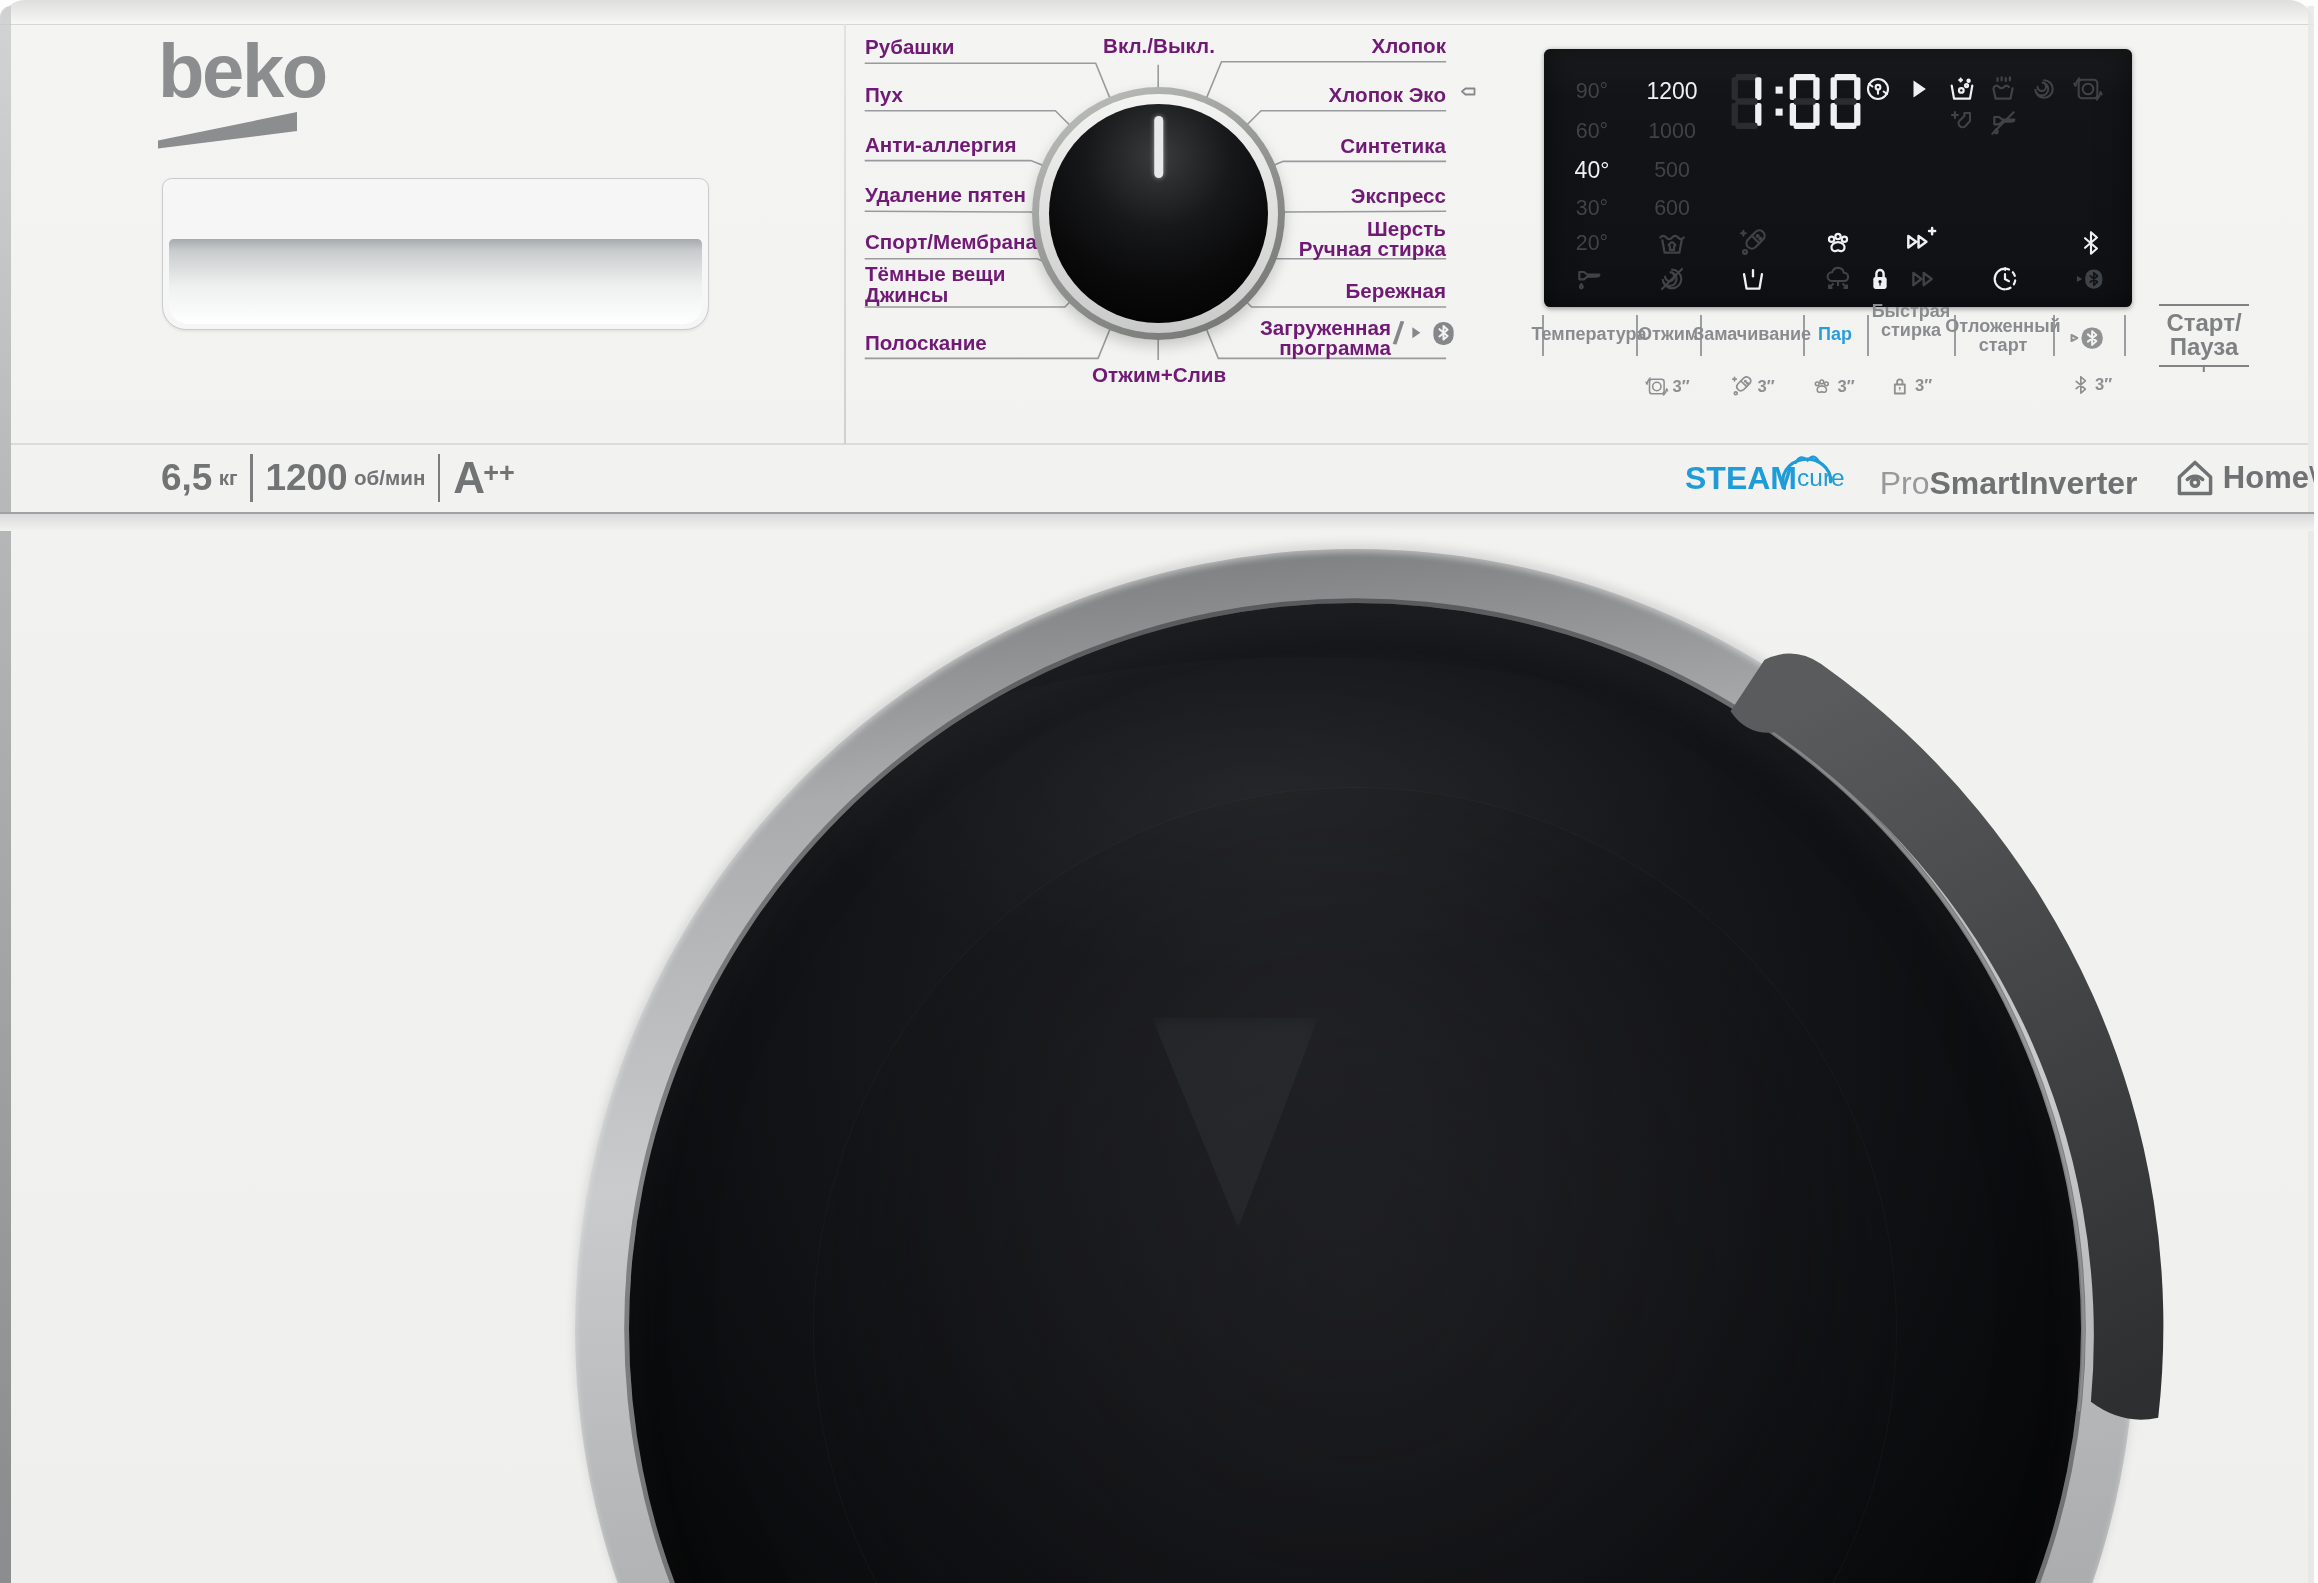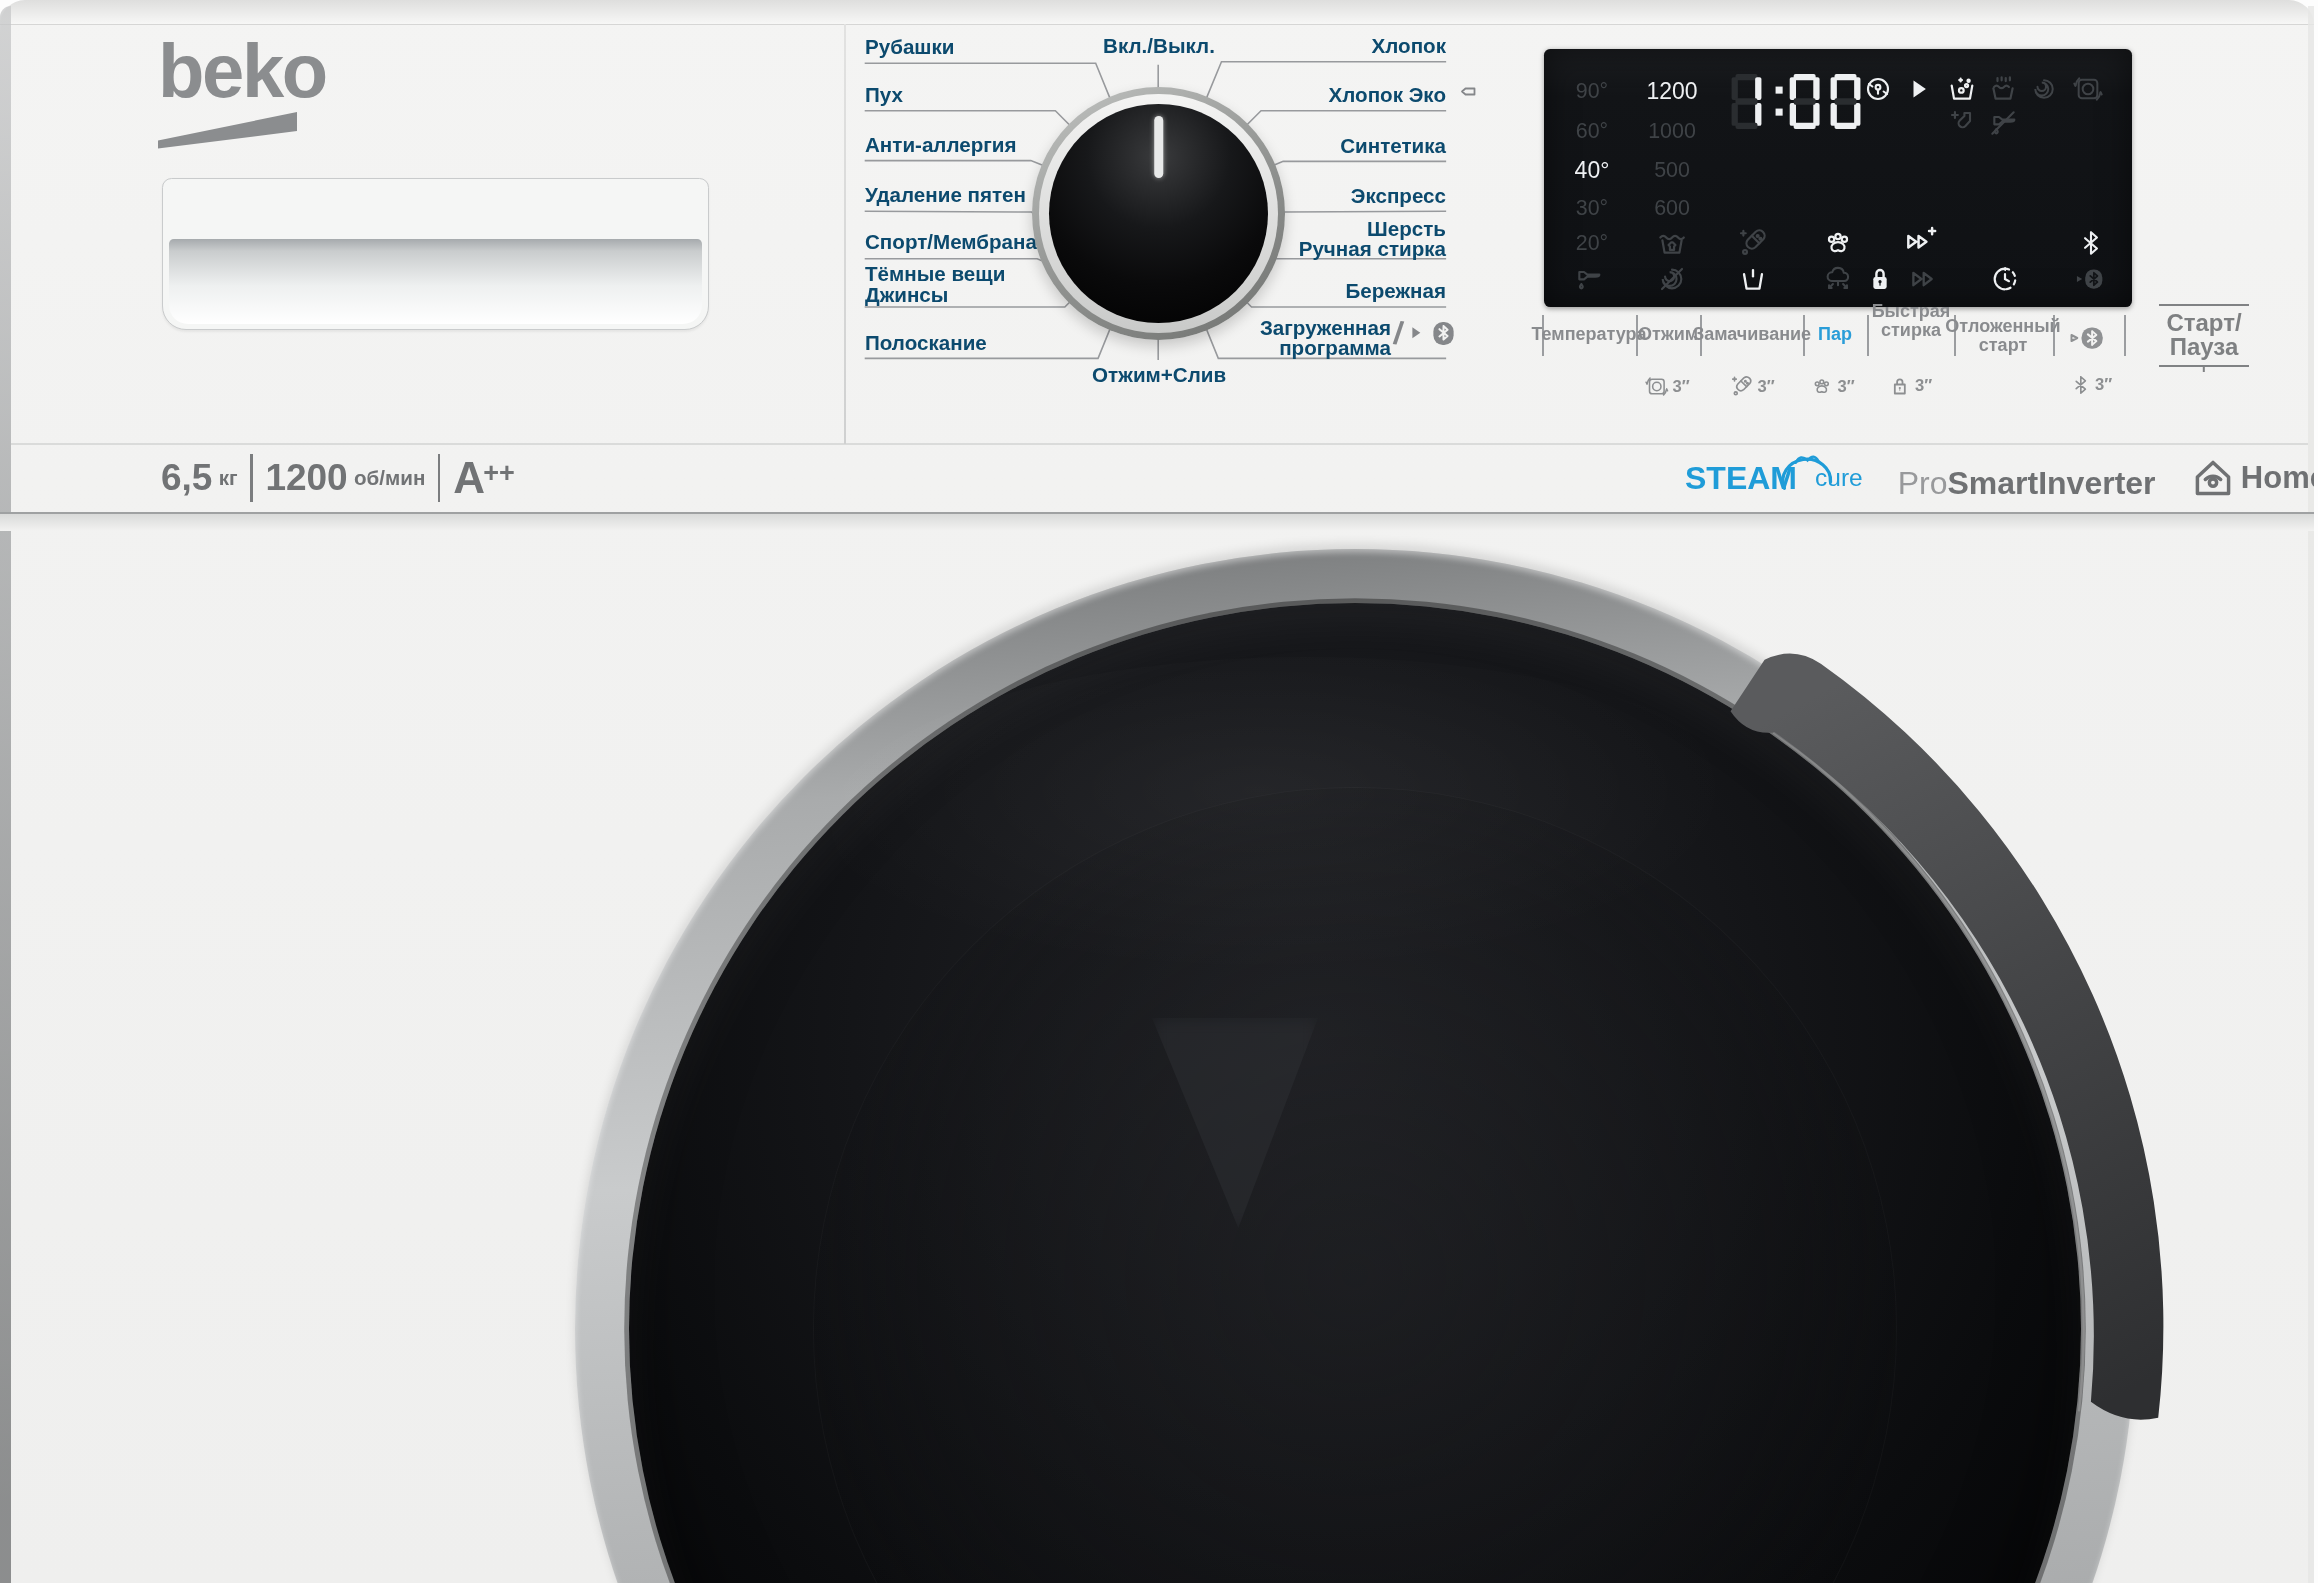--- a/index.html
+++ b/index.html
@@ -23,21 +23,21 @@
   .logo{position:absolute;left:158px;top:33px;color:#8b8d8f;}
   .logo .word{font-size:76px;font-weight:bold;letter-spacing:-2.4px;line-height:76px;}
   .logo svg{display:block;margin-top:3.2px;}
   
   .drawer{position:absolute;left:162px;top:178px;width:545px;height:150px;
         border:1.6px solid #c9cbcc;border-radius:9.5px 9.5px 24px 24px;
         background:#f5f6f5;box-shadow:0 1.6px 2.4px rgba(0,0,0,.06);}
   .drawer .recess{position:absolute;left:6.3px;right:6.3px;top:60px;bottom:4.8px;border-radius:4.8px 4.8px 19px 19px;
         background:linear-gradient(180deg,#a6aaad 0%,#c9cccd 14%,#eef0f0 55%,#ffffff 100%);}
   
-  .plabel{position:absolute;font-weight:bold;font-size:20.6px;line-height:21.4px;color:#0c4a6e;}
+  .plabel{position:absolute;font-weight:bold;font-size:20.6px;line-height:21.4px;color:#701a75;}
   .pl{left:865px;width:253px;text-align:left;}
   .pr{left:1185px;width:261px;text-align:right;}
   .two{white-space:pre-line;}
   .center-lab{left:1056px;width:206px;text-align:center;}
   .callouts{position:absolute;left:831px;top:0;}
   .callouts polyline{fill:none;stroke:#989a9d;stroke-width:2;}
   
   .knob{position:absolute;left:1032px;top:87px;width:253px;height:253px;border-radius:50%;
         background:linear-gradient(150deg,#c2c4c2 0%,#8f918f 55%,#707270 100%);
         box-shadow:0 6.3px 14.3px rgba(0,0,0,.18);}
@@ -74,21 +74,21 @@
   
   .specs{position:absolute;left:161px;top:448px;height:60px;display:flex;align-items:center;color:#717375;}
   .specs .big{font-size:37px;font-weight:bold;}
   .specs .small{font-size:20.6px;font-weight:bold;margin-left:6.3px;}
   .specs .bar{width:2.4px;height:48px;background:#7b7d7f;margin:0 12.7px;}
   .specs .energy{font-size:44px;font-weight:bold;letter-spacing:-1.6px;}
   .specs .plus{font-size:27px;font-weight:bold;vertical-align:11px;letter-spacing:0;}
   
   .badges{position:absolute;left:1685px;top:448px;height:60px;display:flex;align-items:center;gap:35px;}
   .steamcure{position:relative;color:#1f9cd8;font-weight:bold;font-size:32px;display:flex;align-items:center;}
-  .steamcure .cure{font-weight:normal;font-size:24.5px;letter-spacing:0px;margin-left:18px;}
+  .steamcure .cure{font-weight:normal;font-size:24.5px;letter-spacing:0px;margin-left:0;}
   .steamcure svg{position:absolute;left:93px;top:-20.6px;}
   .prosmart{color:#6f7173;font-size:32px;margin-top:11px;}
   .prosmart .pro{font-weight:normal;color:#98999b;}
   .prosmart .rest{font-weight:bold;}
   .homewhiz{display:flex;align-items:center;gap:6.3px;color:#6f7173;font-size:31px;}
   .homewhiz .h{font-weight:bold;}
   
   .door-ring{position:absolute;left:575px;top:549px;width:1560px;height:1560px;border-radius:50%;
         background:linear-gradient(175deg,#717374 0%,#a9abac 16%,#c9cbcc 38%,#b4b6b7 58%,#8f9192 100%);
         box-shadow:inset 0 3.2px 6.3px rgba(255,255,255,.45), 0 -4.8px 11px rgba(0,0,0,.12);}

